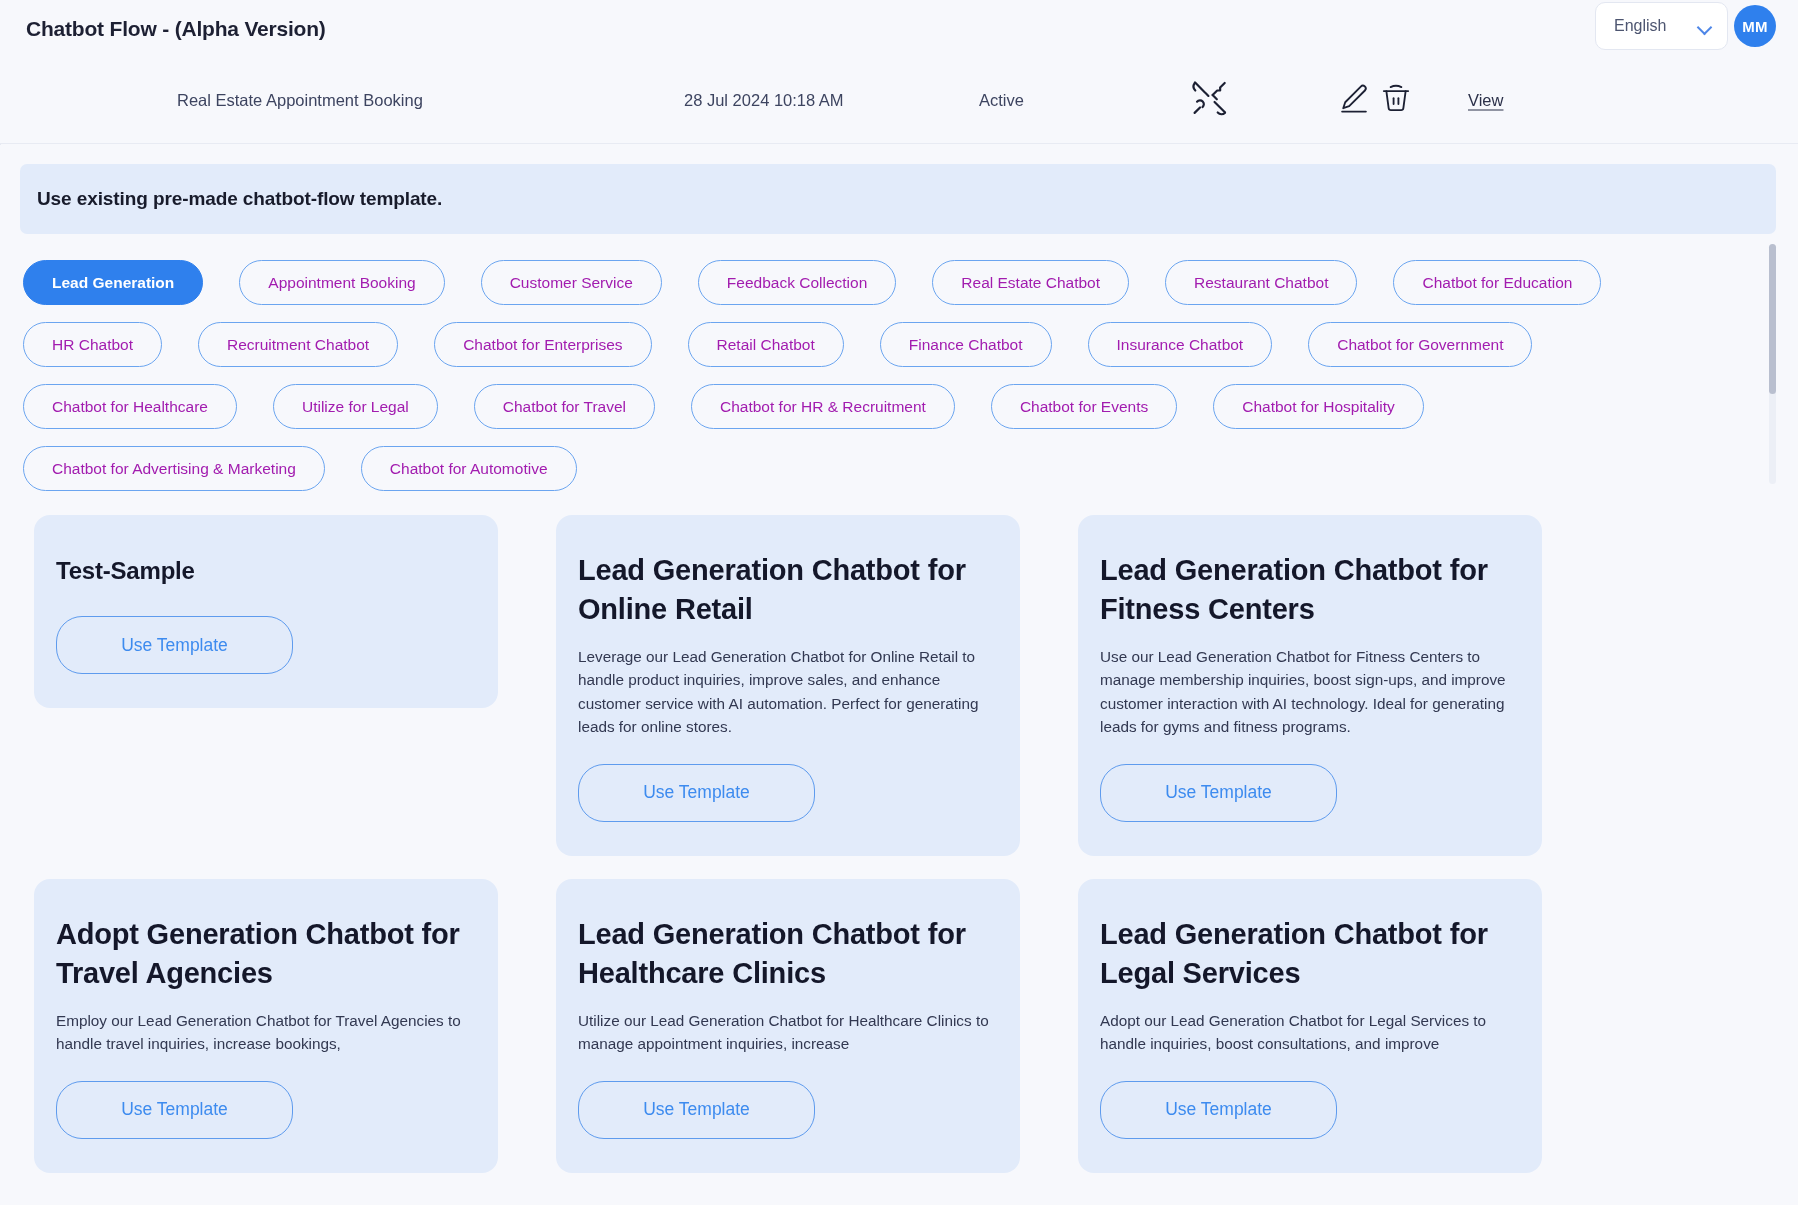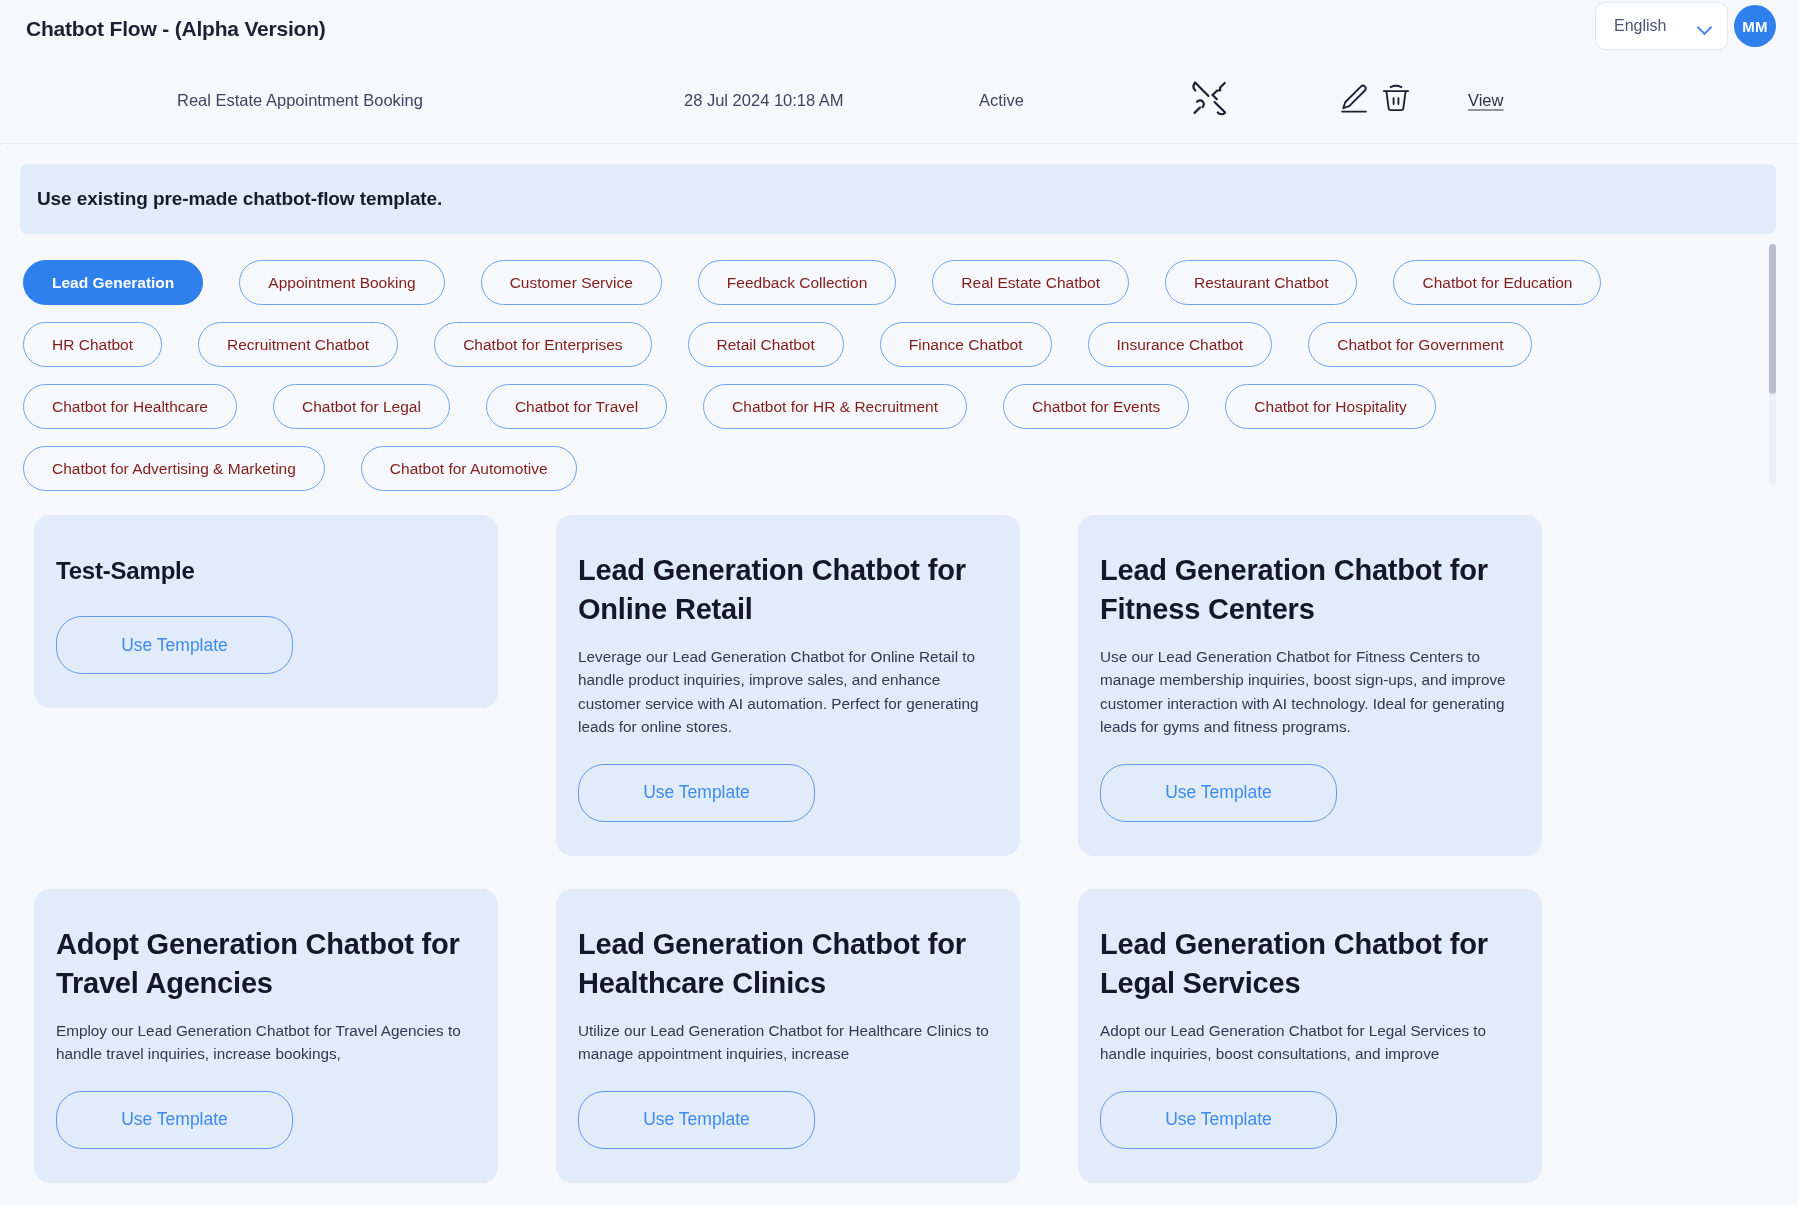--- a/index.html
+++ b/index.html
@@ -156,21 +156,21 @@
     gap: 17px 36px;
     padding-left: 23px;
     padding-right: 30px;
   }
   .chip {
     height: 45px;
     padding: 0 28px;
     border: 1px solid #6ba5f0;
     border-radius: 24px;
     background: transparent;
-    color: #7f1d1d;
+    color: #a21caf;
     font-size: 15.5px;
     display: flex;
     align-items: center;
     justify-content: center;
     white-space: nowrap;
     cursor: pointer;
     font-family: "Liberation Sans", sans-serif;
   }
   .chip.active {
     background: #2f80ed;
@@ -196,21 +196,21 @@
     width: 7px;
     height: 150px;
     background: #b9bfcf;
     border-radius: 4px;
   }
 
   
   .cards {
     display: grid;
     grid-template-columns: repeat(3, 464px);
-    gap: 33px 58px;
+    gap: 23px 58px;
     padding: 16px 0 0 34px;
   }
   .card {
     background: #e2ebfa;
     border-radius: 16px;
     padding: 36px 30px 34px 22px;
     display: flex;
     flex-direction: column;
   }
   .card.compact {
@@ -334,21 +334,21 @@
       <button class="chip">Restaurant Chatbot</button>
       <button class="chip">Chatbot for Education</button>
       <button class="chip">HR Chatbot</button>
       <button class="chip">Recruitment Chatbot</button>
       <button class="chip">Chatbot for Enterprises</button>
       <button class="chip">Retail Chatbot</button>
       <button class="chip">Finance Chatbot</button>
       <button class="chip">Insurance Chatbot</button>
       <button class="chip">Chatbot for Government</button>
       <button class="chip">Chatbot for Healthcare</button>
-      <button class="chip">Chatbot for Legal</button>
+      <button class="chip">Utilize for Legal</button>
       <button class="chip">Chatbot for Travel</button>
       <button class="chip">Chatbot for HR &amp; Recruitment</button>
       <button class="chip">Chatbot for Events</button>
       <button class="chip">Chatbot for Hospitality</button>
       <button class="chip">Chatbot for Advertising &amp; Marketing</button>
       <button class="chip">Chatbot for Automotive</button>
     </div>
   <div class="chips-scrollbar">
     <div class="thumb"></div>
   </div>

